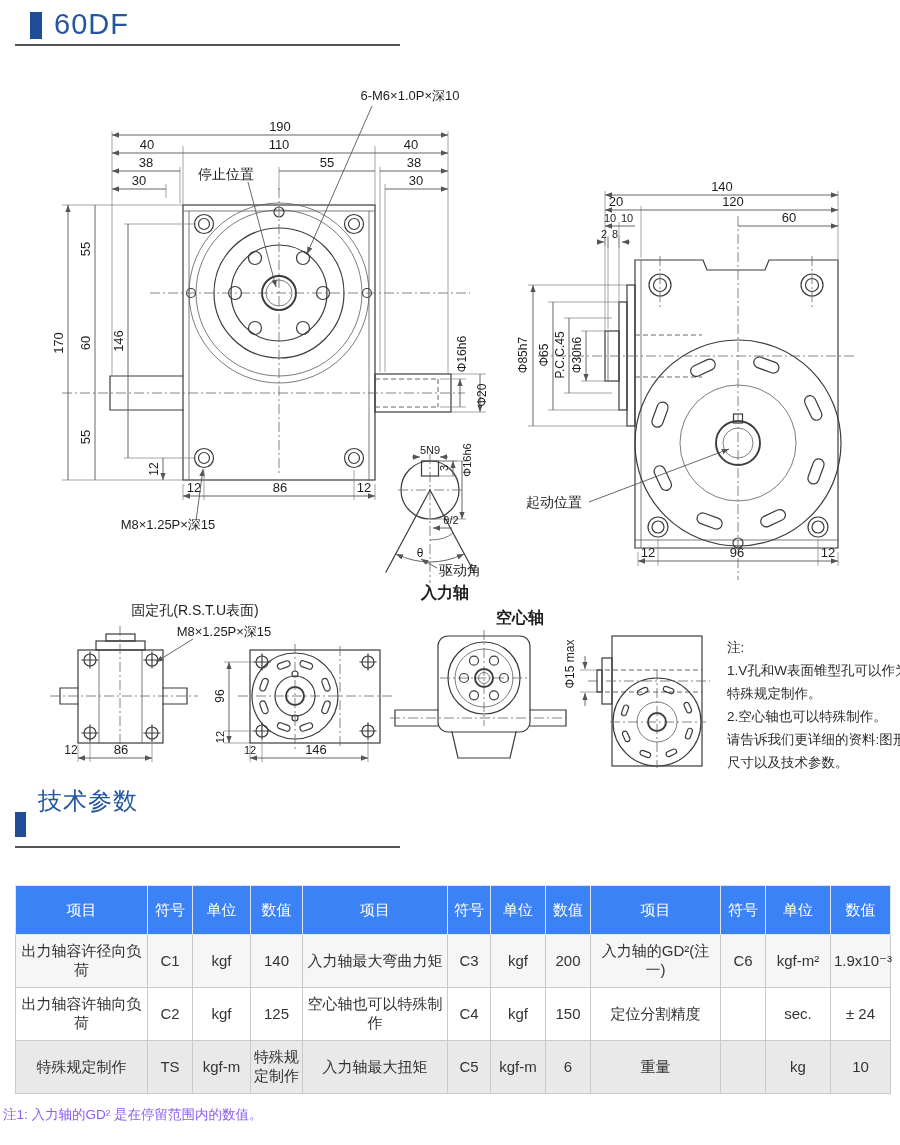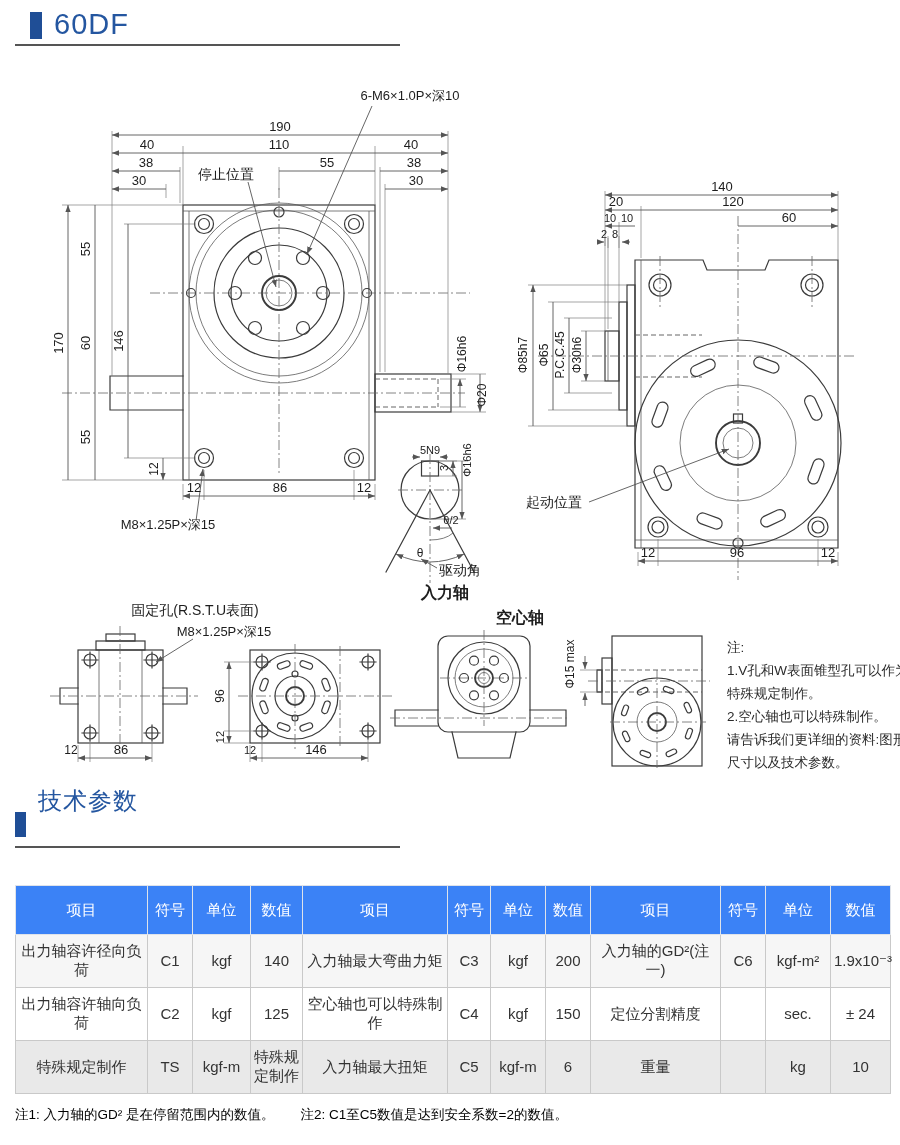--- a/index.html
+++ b/index.html
@@ -27,21 +27,21 @@
   .hid{fill:none;stroke:#555;stroke-width:0.9;stroke-dasharray:5 3;}
   
   .params{position:absolute;left:15px;top:885px;width:875px;border-collapse:collapse;table-layout:fixed;}
   .params th{background:#3b82f6;color:#fff;font-weight:400;font-size:15px;height:48px;
              border:1px solid #dfe3ea;padding:0 2px;}
   .params td{font-size:15px;color:#333;text-align:center;height:52px;border:1px solid #c9c9c9;
              padding:0 3px;line-height:1.25;}
   tr.r0 td{background:#f6f6f6;}
   tr.r1 td{background:#ffffff;}
   tr.r2 td{background:#e9e9e9;}
-  .footnote{position:absolute;left:15px;top:1106px;font-size:13.5px;color:#000000;display:flex;gap:26px;white-space:nowrap;}
+  .footnote{position:absolute;left:3px;top:1106px;font-size:13.5px;color:#8b5cf6;display:flex;gap:34px;white-space:nowrap;}
 </style>
 </head>
 <body>
 
 <div class="page">
 
   <div class="accent-bar" style="left:30px;top:12px;width:12px;height:27px;"></div>
   <div class="sec-title" style="left:54px;top:8px;font-size:29px;">60DF</div>
   <div class="sec-rule" style="left:15px;top:44px;width:385px;"></div>
 
@@ -412,16 +412,15 @@
         <td>重量</td>
         <td></td>
         <td>kg</td>
         <td>10</td>
       </tr>
     </tbody>
   </table>
 
   <div class="footnote">
     <span>注1: 入力轴的GD² 是在停留范围内的数值。</span>
-    <span>注2: C1至C5数值是达到安全系数=2的数值。</span>
   </div>
 
 </div>
 
 </body></html>

